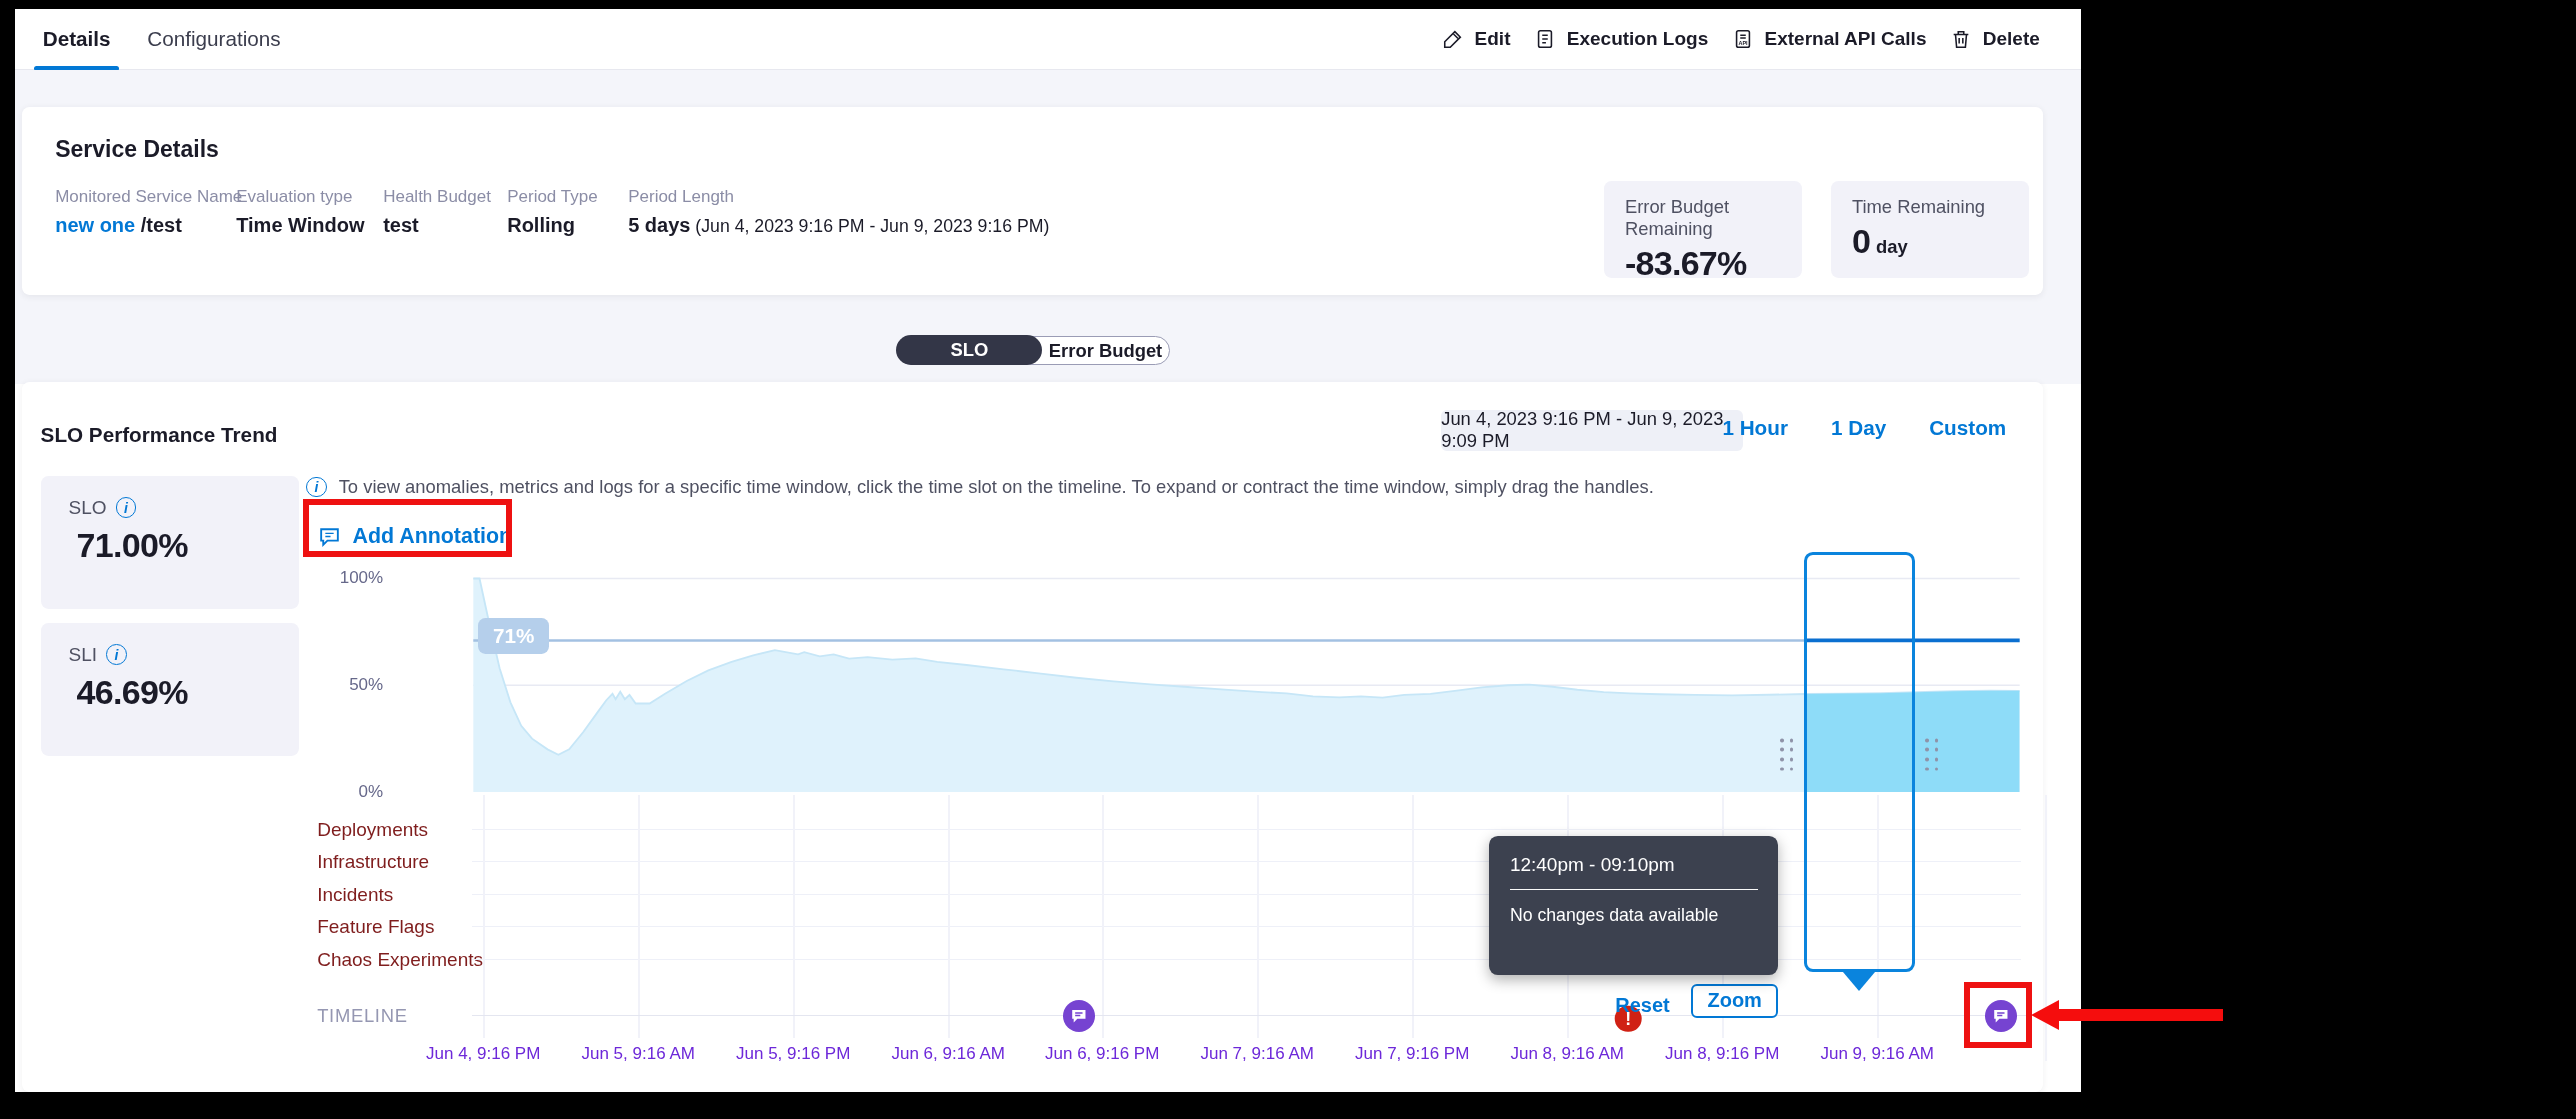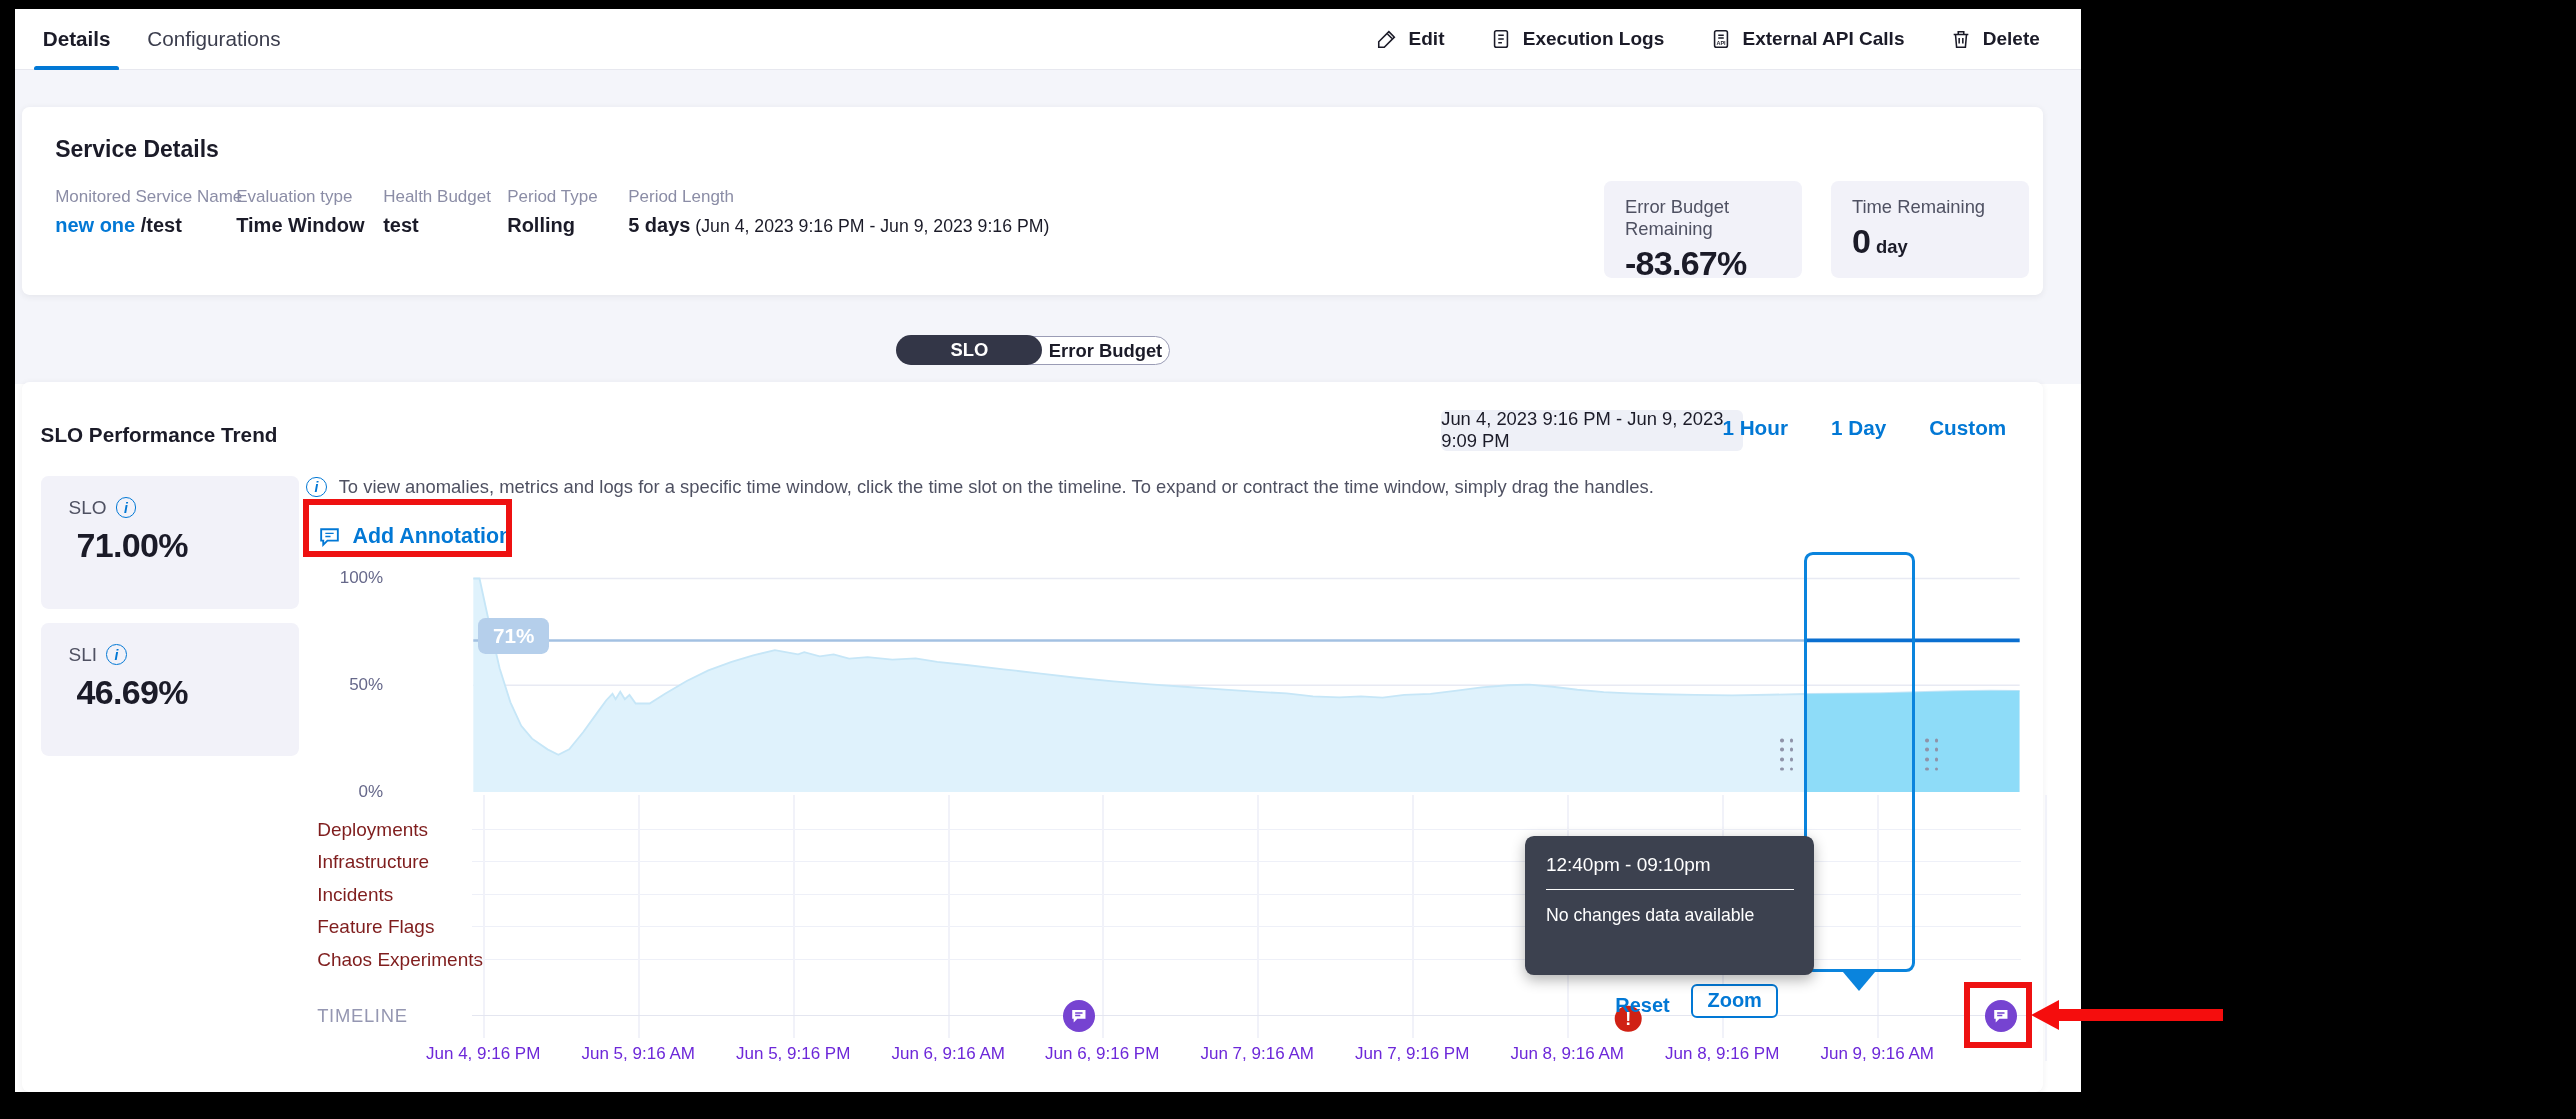--- a/index.html
+++ b/index.html
@@ -4,21 +4,21 @@
 <style>
   * { margin:0; padding:0; box-sizing:border-box; }
   html,body { width:2576px; height:1119px; background:#000; font-family:"Liberation Sans", sans-serif; position:relative; overflow:hidden; }
   .screen { position:absolute; left:14.8px; top:8.9px; width:2066px; height:1083px; background:#fff; overflow:hidden; }
 
   
   .tabbar { position:absolute; left:0; top:0; width:100%; height:61px; background:#fff; border-bottom:1.5px solid #e7e8ef; display:flex; align-items:center; }
   .tab { position:relative; height:61px; display:flex; align-items:center; padding:0 8.9px; margin-left:19px; font-size:20.7px; color:#3b3d4d; cursor:pointer; }
   .tab.active { font-weight:bold; color:#1b1b28; }
   .tab.active .underline { position:absolute; left:0; right:0; bottom:-1.5px; height:5.2px; background:#0278d5; border-radius:3px; }
-  .actions { position:absolute; right:41px; top:0; height:61px; display:flex; align-items:center; gap:46px; }
+  .actions { position:absolute; right:41px; top:0; height:61px; display:flex; align-items:center; gap:24px; }
   .action-btn { display:flex; align-items:center; gap:10.3px; font-size:19px; color:#1b1b28; font-weight:bold; cursor:pointer; }
   .action-btn svg { display:block; }
 
   
   .page-bg { position:absolute; left:0; top:61px; width:100%; height:314px; background:#f4f5fa; }
   .card { position:absolute; background:#fff; border-radius:7.4px; box-shadow:0 1.5px 5.9px rgba(40,41,61,0.07); }
   #service-card { left:7.4px; top:98px; width:2021px; height:188px; }
   .sd-title { position:absolute; left:33px; top:29.5px; font-size:23px; font-weight:bold; color:#1b1b28; }
   .field { position:absolute; top:80px; }
   .field .flabel { font-size:17px; color:#8b8da6; margin-bottom:7.4px; }
@@ -60,21 +60,21 @@
   .timeline-line { position:absolute; left:450px; top:633px; width:1573px; height:1.5px; background:#e4e6f0; }
   .xlab { position:absolute; top:662px; font-size:17px; color:#6d28d9; transform:translateX(-50%); white-space:nowrap; }
   .annot-marker { position:absolute; width:32px; height:32px; border-radius:50%; background:#7643d1; display:flex; align-items:center; justify-content:center; transform:translate(-50%,-50%); cursor:pointer; }
   .err-marker { position:absolute; width:26.6px; height:26.6px; border-radius:50%; background:#d02114; color:#fff; font-weight:bold; font-size:17.7px; display:flex; align-items:center; justify-content:center; transform:translate(-50%,-50%); cursor:pointer; }
   .sel-rect { position:absolute; top:170px; height:420px; border:3.7px solid #0a84dd; border-radius:8.9px; }
   .sel-tri { position:absolute; top:590px; width:0; height:0; border-left:16px solid transparent; border-right:16px solid transparent; border-top:19px solid #0a84dd; transform:translateX(-50%); }
   .drag-handle { position:absolute; top:373px; display:grid; grid-template-columns:repeat(2,4.4px); grid-auto-rows:4.4px; gap:5.2px; transform:translate(-50%,-50%); cursor:ew-resize; }
   .drag-handle i { width:3.7px; height:3.7px; border-radius:50%; background:#8f93a8; }
   .reset-link { position:absolute; left:1593px; top:612px; font-size:20px; font-weight:bold; color:#0278d5; cursor:pointer; }
   .zoom-btn { position:absolute; left:1669px; top:602px; width:87px; height:34px; border:2.2px solid #0278d5; border-radius:5.9px; background:#fff; color:#0278d5; font-weight:bold; font-size:20px; display:flex; align-items:center; justify-content:center; cursor:pointer; }
-  .tooltip { position:absolute; left:1467px; top:454px; width:289px; height:139px; background:#3c414f; border-radius:8.9px; box-shadow:0 4.4px 13.3px rgba(0,0,0,.3); padding:17.7px 20.7px; color:#fff; z-index:5;margin-left:36px; }
+  .tooltip { position:absolute; left:1467px; top:454px; width:289px; height:139px; background:#3c414f; border-radius:8.9px; box-shadow:0 4.4px 13.3px rgba(0,0,0,.3); padding:17.7px 20.7px; color:#fff; z-index:5; }
   .tt-title { font-size:19px; }
   .tt-div { height:1.5px; background:#fafafa; margin:13.3px 0 14.8px 0; }
   .tt-body { font-size:17.7px; }
 
   
   .red-box { position:absolute; border:6.6px solid #ee1111; z-index:50; pointer-events:none; }
   #red-box-1 { left:303px; top:499px; width:209px; height:58px; }
   #red-box-2 { left:1964px; top:982px; width:68px; height:66px; }
   .arrow-head { position:absolute; left:2031px; top:1000px; width:0; height:0; border-top:15.5px solid transparent; border-bottom:15.5px solid transparent; border-right:28px solid #f50d0d; z-index:50; }
   .arrow-shaft { position:absolute; left:2057px; top:1009px; width:166px; height:11.8px; background:#f50d0d; z-index:50; }

